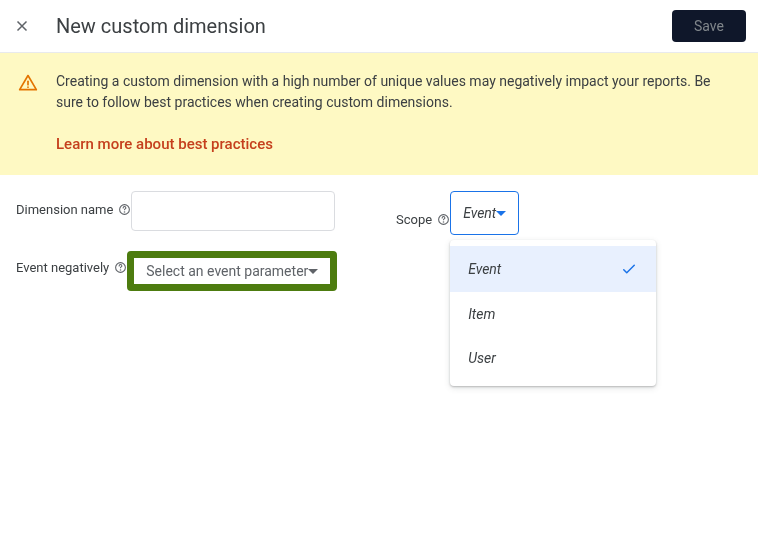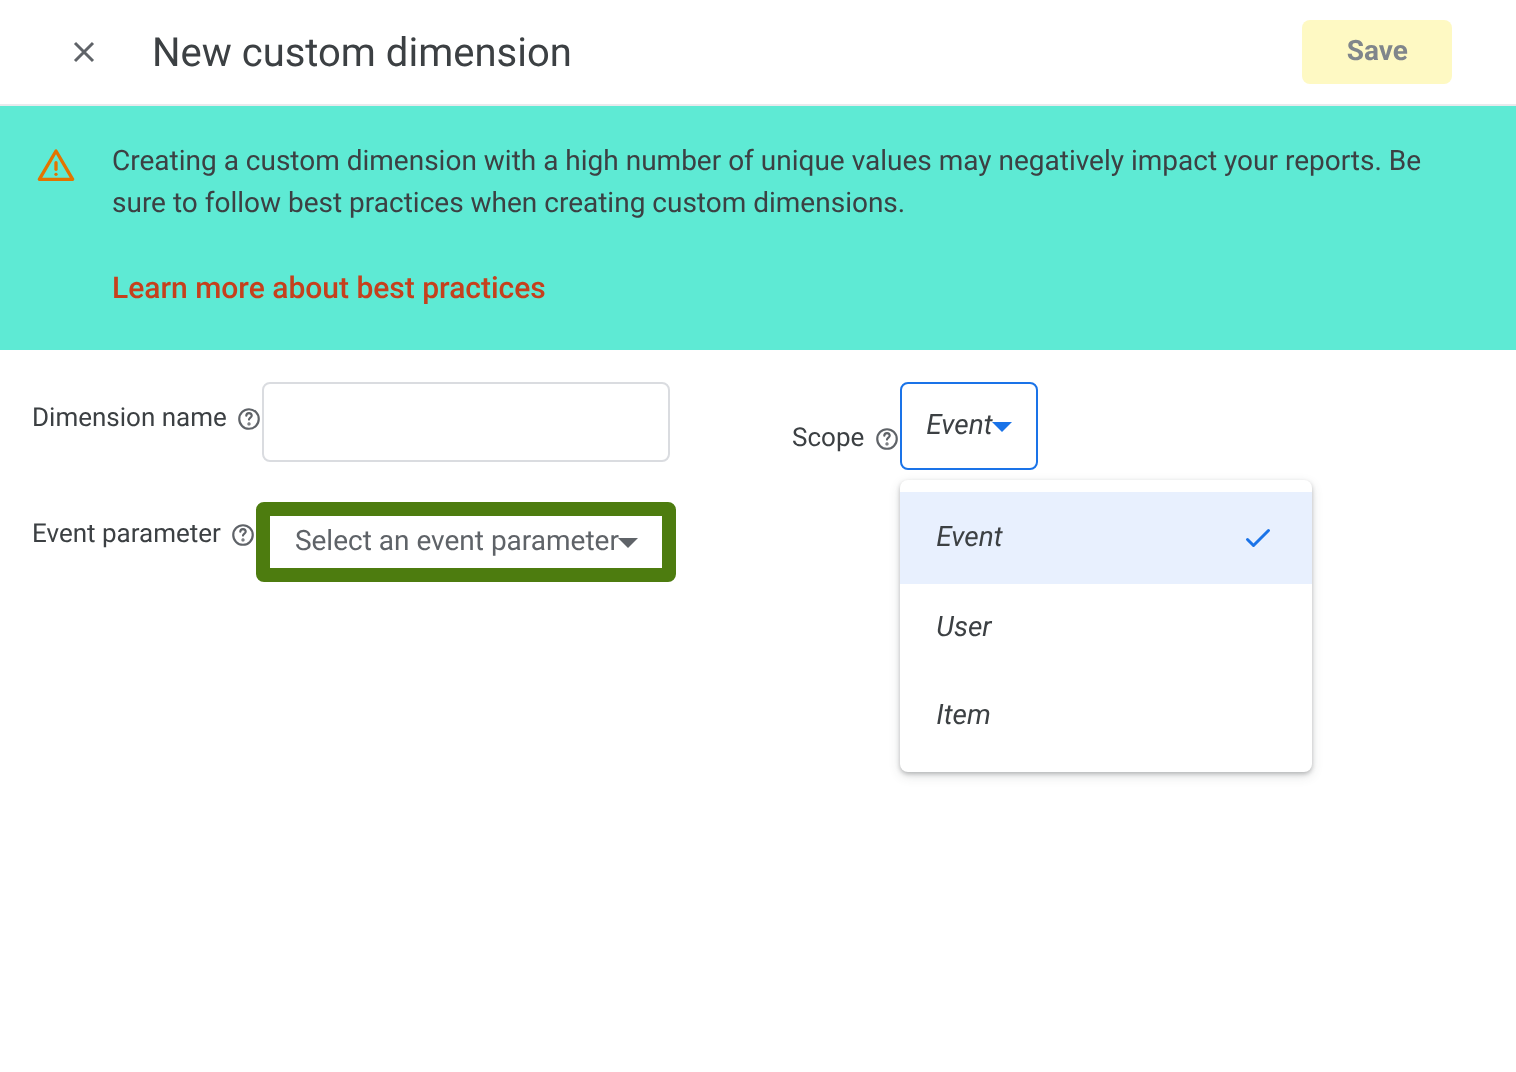--- a/index.html
+++ b/index.html
@@ -11,21 +11,21 @@
     body {
       background: #fff;
       width: 758px;
       height: 536px;
       overflow: hidden;
     }
     .header {
       display: flex;
       align-items: center;
       justify-content: space-between;
-      padding: 10px 32px;
+      padding: 10px 12px;
       border-bottom: 1px solid #e8eaed;
     }
     .header-left {
       display: flex;
       align-items: center;
       gap: 24px;
     }
     .close-icon {
       width: 20px;
       height: 20px;
@@ -38,31 +38,31 @@
     .close-icon svg {
       width: 18px;
       height: 18px;
     }
     .page-title {
       font-size: 20px;
       font-weight: 400;
       color: #3c4043;
     }
     .save-button {
-      background: #fef9c3;
+      background: #0f172a;
       color: #80868b;
       border: none;
       padding: 8px 22px;
       font-size: 14px;
-      font-weight: 700;
+      font-weight: 400;
       border-radius: 4px;
       cursor: not-allowed;
     }
     .warning-banner {
-      background: #5eead4;
+      background: #fef9c3;
       padding: 18px 18px 22px 18px;
       display: flex;
       gap: 18px;
       align-items: flex-start;
     }
     .warning-icon {
       width: 20px;
       height: 20px;
       flex-shrink: 0;
       margin-top: 2px;
@@ -271,36 +271,36 @@
           <div class="dropdown-menu">
             <div class="dropdown-item selected">
               <span>Event</span>
               <span class="check-icon">
                 <svg viewBox="0 0 24 24" fill="none" stroke="#1a73e8" stroke-width="2">
                   <path d="M5 13l4 4L19 7" stroke-linecap="round" stroke-linejoin="round"></path>
                 </svg>
               </span>
             </div>
             <div class="dropdown-item">
-              <span>User</span>
+              <span>Item</span>
             </div>
             <div class="dropdown-item">
-              <span>Item</span>
+              <span>User</span>
             </div>
           </div>
         </div>
       </div>
     </div>
   </div>
 
 
   <div class="form-section">
     <div class="form-group half">
       <div class="form-label">
-        <span>Event parameter</span>
+        <span>Event negatively</span>
         <span class="help-icon">
           <svg viewBox="0 0 24 24" fill="none" stroke="#5f6368" stroke-width="2">
             <circle cx="12" cy="12" r="9"></circle>
             <path d="M9.5 9a2.5 2.5 0 015 0c0 1.5-2.5 2-2.5 3.5" stroke-linecap="round"></path>
             <circle cx="12" cy="16.5" r="0.5" fill="#5f6368"></circle>
           </svg>
         </span>
       </div>
       <div class="select-trigger normal">
         <span class="select-placeholder">Select an event parameter</span>

